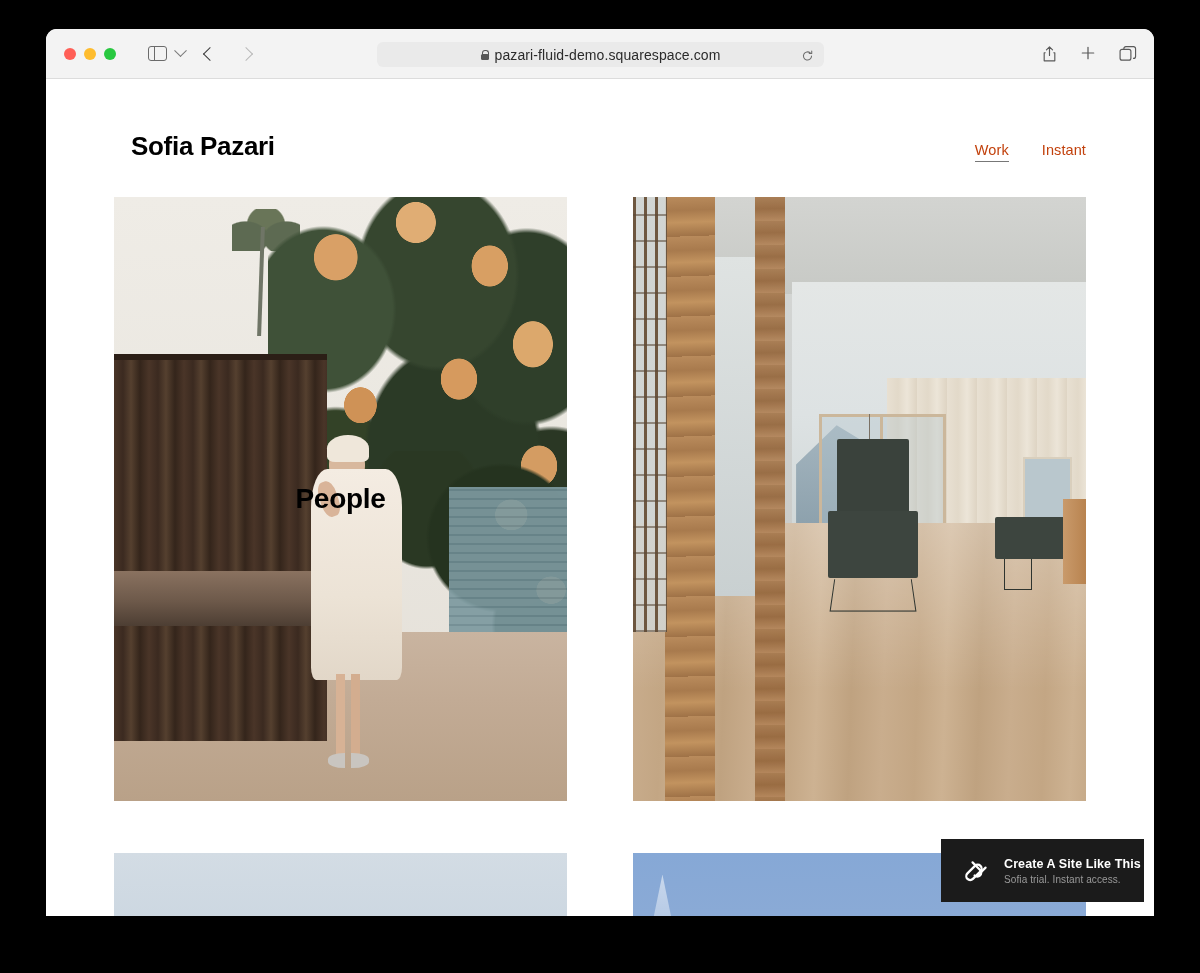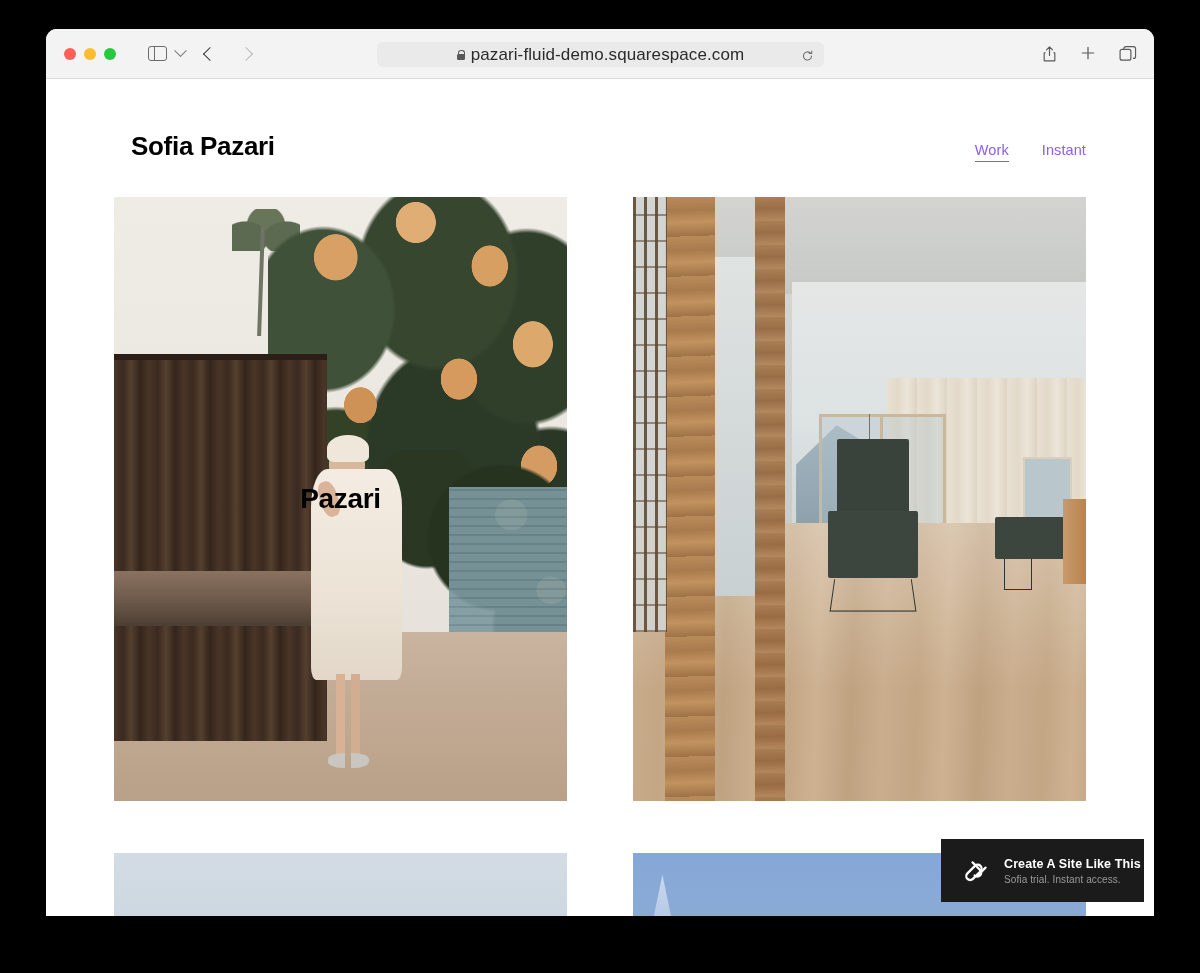--- a/index.html
+++ b/index.html
@@ -110,21 +110,21 @@
     border-radius: 3px 3px 0 0;
   }
   .lock-icon::after {
     content: "";
     position: absolute; left: 0; bottom: 0;
     width: 8px; height: 6px;
     background: #585858;
     border-radius: 1.5px;
   }
   .url-text {
-    font-size: 17px;
+    font-size: 14px;
     color: #2b2b2b;
     letter-spacing: .1px;
     white-space: nowrap;
   }
   .reload-btn {
     position: absolute;
     right: 10px; top: 50%;
     transform: translateY(-50%);
     width: 13px; height: 13px;
   }
@@ -163,21 +163,21 @@
     padding-top: 52px;
     margin-left: 17px;
   }
   .site-nav {
     display: flex;
     gap: 33px;
     padding-top: 58px;
   }
   .nav-link {
     font-size: 14.5px;
-    color: #8b5cf6;
+    color: #c2410c;
     text-decoration: none;
     letter-spacing: .1px;
     position: relative;
     padding-bottom: 4px;
   }
   .nav-link.active::after {
     content: "";
     position: absolute;
     left: 0; right: 0; bottom: 0;
     height: 1px;
@@ -585,21 +585,21 @@
           <div class="people-fence"></div>
           <div class="people-fence-rail"></div>
           <div class="person-hair"></div>
           <div class="person-head"></div>
           <div class="person-scarf"></div>
           <div class="person-coat"></div>
           <div class="person-arm"></div>
           <div class="person-legs"></div>
           <div class="person-shoes"></div>
         </div>
-        <div class="tile-label">Pazari</div>
+        <div class="tile-label">People</div>
       </div>
 
       <div class="tile">
         <div class="tile-art">
           <div class="int-bg"></div>
           <div class="int-ceiling"></div>
           <div class="int-window-wall"></div>
           <div class="int-mountain"></div>
           <div class="int-cabin"></div>
           <div class="int-cabin-win"></div>

